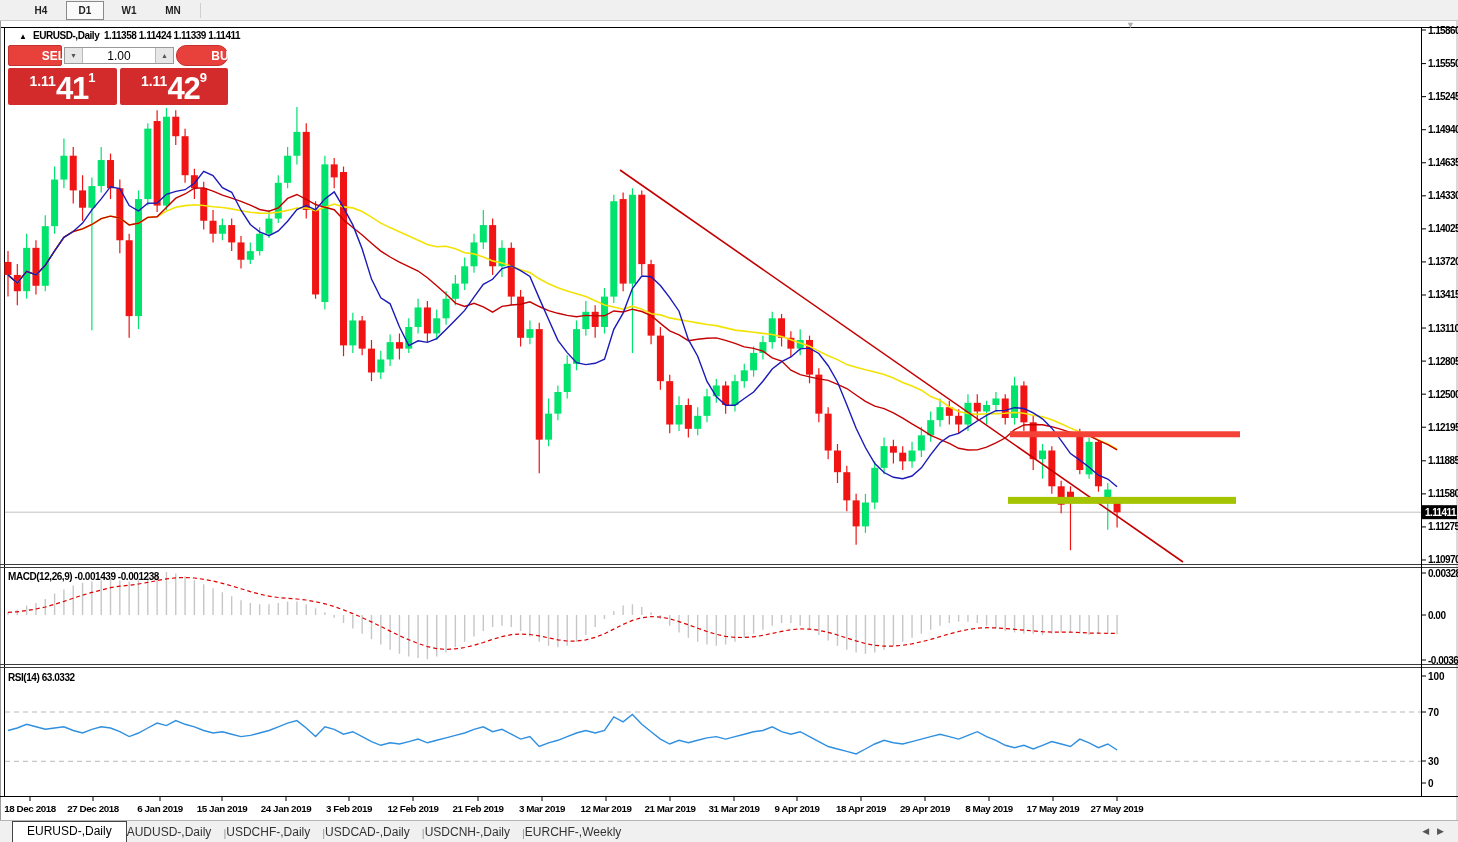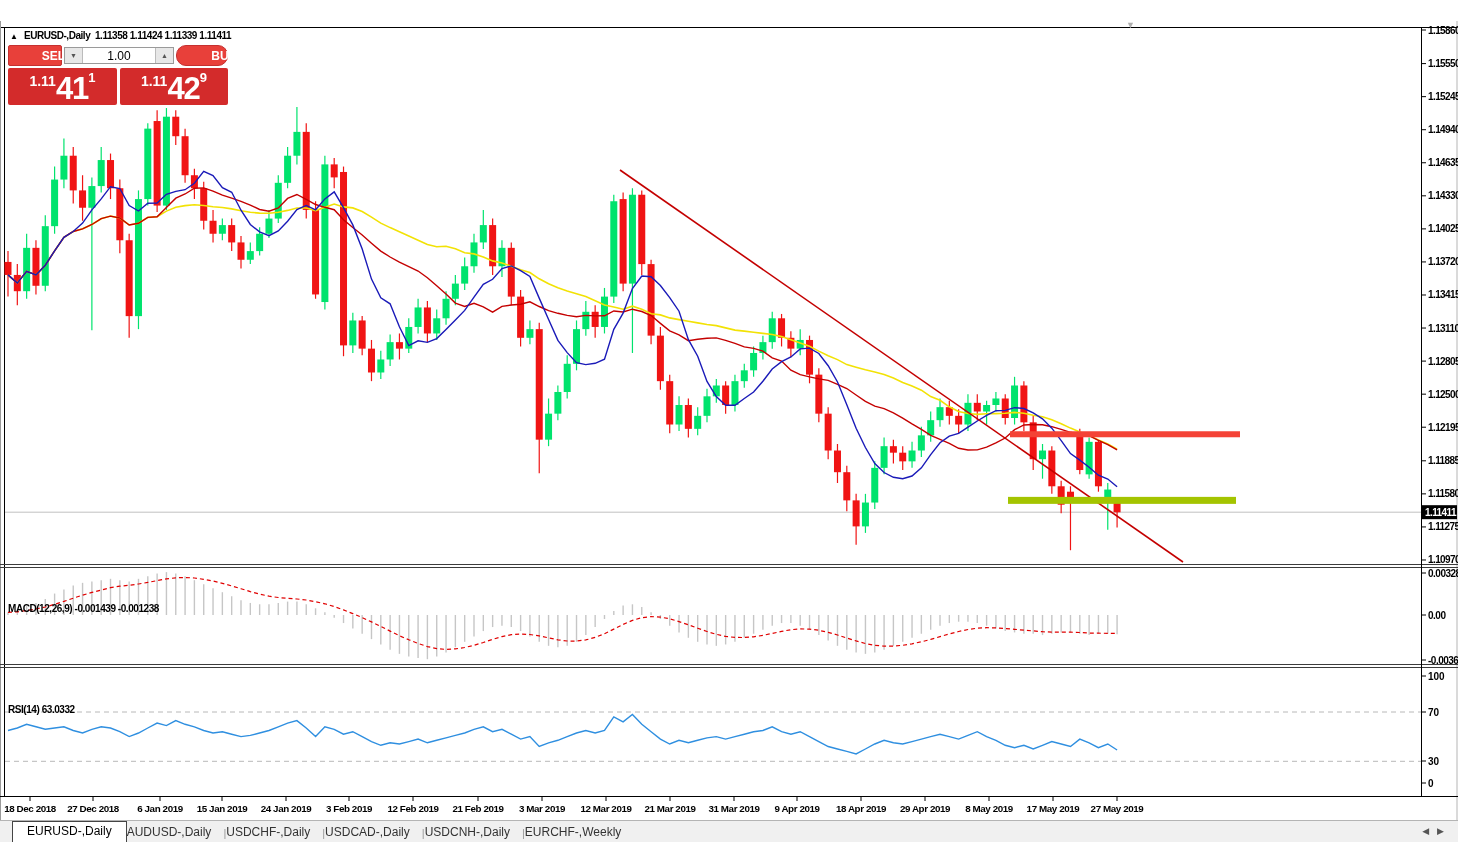--- a/index.html
+++ b/index.html
@@ -4,55 +4,62 @@
 <style>
   html,body{margin:0;padding:0;background:#fff;font-family:"Liberation Sans","DejaVu Sans",sans-serif;}
   .stage{position:relative;width:1458px;height:842px;overflow:hidden;background:#fff;}
   .abs{position:absolute;}
   
   .tf-bar{left:0;top:0;width:1458px;height:21px;background:#f0f0f0;border-bottom:1px solid #c8c8c8;display:flex;align-items:center;padding-left:22px;box-sizing:border-box;z-index:5;}
   .tf-btn{min-width:26px;height:17px;display:flex;align-items:center;justify-content:center;font-size:10px;font-weight:bold;color:#222;padding:0 5px;margin-right:6px;border:1px solid transparent;cursor:default;}
   .tf-btn.active{background:#fafafa;border:1px solid #8a8a8a;}
   .tf-sep{width:1px;height:15px;background:#cfcfcf;margin:0 6px 0 2px;}
   
-  .chart-header{left:10px;top:30px;z-index:6;font-size:10px;font-weight:bold;letter-spacing:-0.45px;color:#000;white-space:nowrap;}
+  .chart-header{left:19px;top:30px;z-index:6;font-size:10px;font-weight:bold;letter-spacing:-0.45px;color:#000;white-space:nowrap;}
   .chart-header .tri{font-size:8px;margin-right:6px;letter-spacing:0;}
   
   .trade-panel{left:8px;top:45px;width:220px;z-index:6;}
   .tp-row1{display:flex;height:21px;}
   .btn-red{background:#e8403a;color:#fff;font-size:12px;font-weight:bold;display:flex;align-items:center;justify-content:center;border:1px solid #c53030;box-sizing:border-box;cursor:pointer;padding-left:44px;}
   .sell-btn{width:54px;border-radius:2px;}
   .buy-btn{width:52px;border-radius:10px;}
   .spinner{flex:1;display:flex;margin:2px 2px;border:1px solid #9a9a9a;background:#fde047;box-sizing:border-box;}
   .spin-btn{width:17px;background:#e7e7e7;border-right:1px solid #bbb;display:flex;align-items:center;justify-content:center;font-size:7px;color:#555;cursor:pointer;}
   .spin-btn.up{border-right:none;border-left:1px solid #bbb;}
   .vol-field{flex:1;display:flex;align-items:center;justify-content:center;font-size:12px;color:#000;background:#fff;}
   .tp-row2{display:flex;margin-top:2px;}
   .bigbox{background:#d32b2b;color:#fff;height:37px;display:flex;align-items:flex-end;justify-content:center;border-radius:2px;padding:0 4px;box-sizing:border-box;cursor:pointer;}
   .bigbox.left{width:109px;margin-right:3px;}
   .bigbox.right{width:108px;}
   .bp-small{font-size:14px;font-weight:bold;padding-bottom:16px;}
   .bp-big{font-size:31px;line-height:33px;font-weight:bold;letter-spacing:-1px;margin-top:18px;}
   .bp-sup{font-size:13px;font-weight:bold;align-self:flex-start;margin-top:2px;}
   
-  .pane-label{z-index:6;font-size:10px;font-weight:bold;letter-spacing:-0.45px;color:#000;white-space:nowrap;margin-top:32px;}
+  .pane-label{z-index:6;font-size:10px;font-weight:bold;letter-spacing:-0.45px;color:#000;white-space:nowrap;}
   
   .tab-bar{left:0;top:820px;width:1458px;height:22px;background:#f0f0f0;border-top:1px solid #b4b4b4;display:flex;align-items:flex-end;padding-left:12px;box-sizing:border-box;z-index:5;}
   .chart-tab{font-size:12px;color:#333;padding:2px 12px 3px 0;cursor:pointer;white-space:nowrap;}
   .chart-tab.active{background:#fff;color:#000;border:1px solid #444;border-bottom:none;padding:2px 14px 4px 14px;}
   .tab-sep{color:#999;font-size:11px;padding-bottom:3px;}
   .tab-arrows{position:absolute;right:6px;top:826px;z-index:6;font-size:9px;color:#555;letter-spacing:8px;cursor:pointer;}
   .scroll-marker{left:1126px;top:20px;z-index:6;font-size:9px;color:#b0b0b0;}
   svg text{font-family:"Liberation Sans","DejaVu Sans",sans-serif;}
 </style>
 </head>
 <body>
 
 <div class="stage">
 
+  <div class="abs tf-bar" id="tf-bar">
+      <div class="tf-btn">H4</div>
+      <div class="tf-btn active">D1</div>
+      <div class="tf-btn">W1</div>
+      <div class="tf-btn">MN</div>
+      <div class="tf-sep"></div>
+    </div>
 
   <svg class="abs" id="chart-svg" style="left:0;top:0;z-index:1" width="1458" height="842" viewBox="0 0 1458 842">
       <line x1="0" y1="27.5" x2="1458" y2="27.5" stroke="#000" stroke-width="1"></line>
       <line x1="4.5" y1="27" x2="4.5" y2="796" stroke="#000" stroke-width="1"></line>
       <line x1="0.5" y1="21" x2="0.5" y2="820" stroke="#9a9a9a" stroke-width="1"></line>
       <line x1="1457" y1="21" x2="1457" y2="820" stroke="#b5b5b5" stroke-width="1"></line>
       <line x1="0" y1="564.5" x2="1458" y2="564.5" stroke="#3c3c3c" stroke-width="1"></line>
       <line x1="0" y1="567.5" x2="1458" y2="567.5" stroke="#3c3c3c" stroke-width="1"></line>
       <line x1="0" y1="664.5" x2="1458" y2="664.5" stroke="#3c3c3c" stroke-width="1"></line>
       <line x1="0" y1="667.5" x2="1458" y2="667.5" stroke="#3c3c3c" stroke-width="1"></line>

